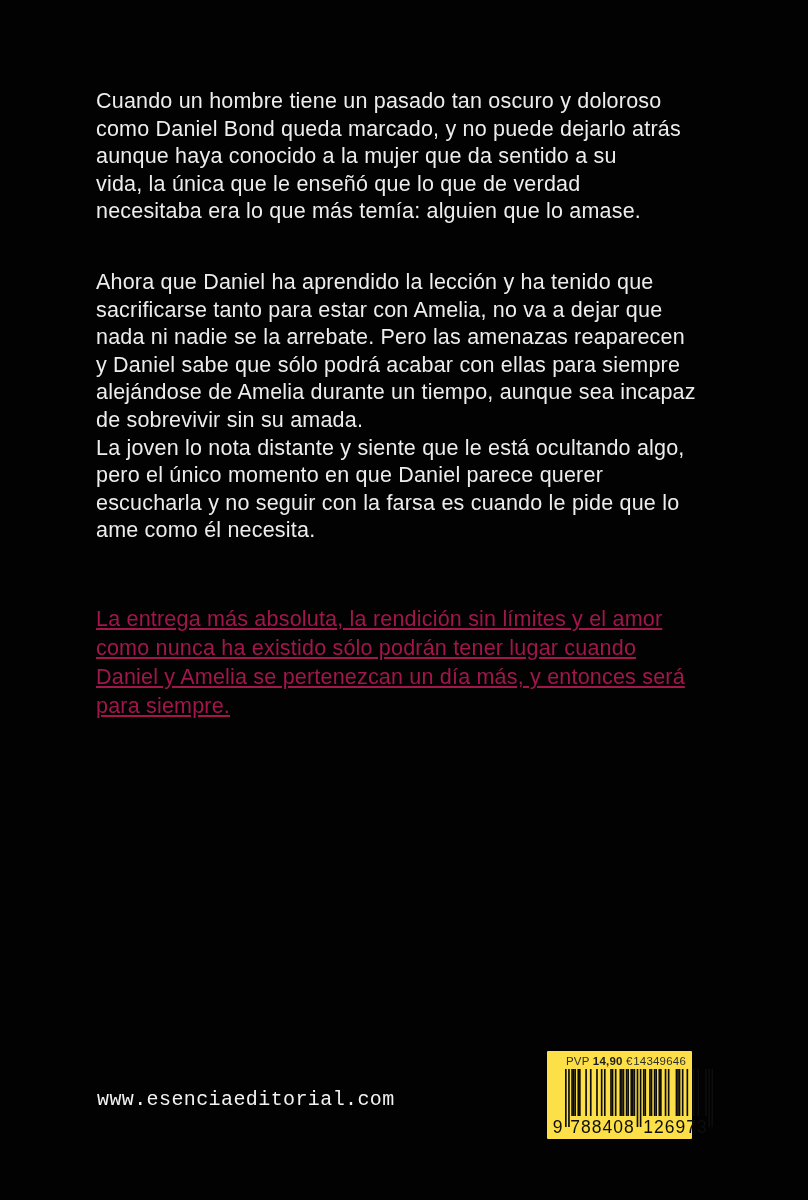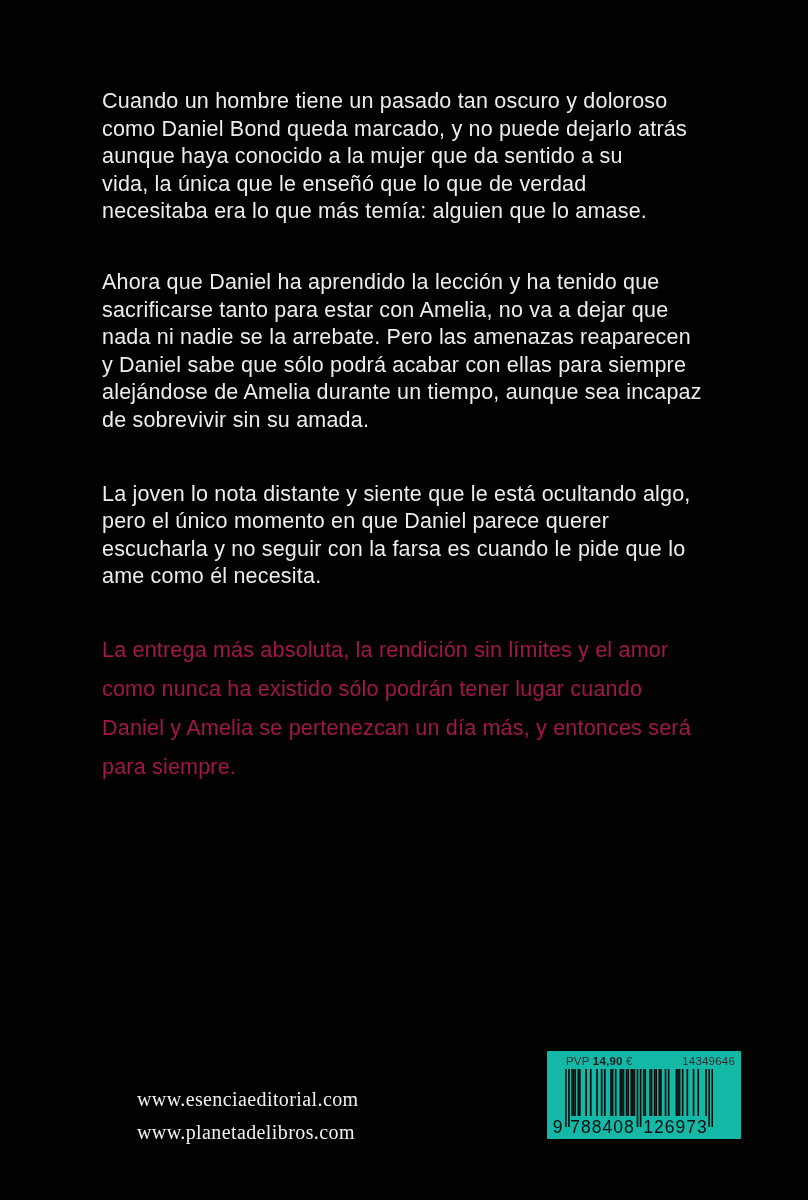--- a/index.html
+++ b/index.html
@@ -9,52 +9,51 @@
     overflow: hidden;
     position: relative;
     font-family: "Liberation Sans", sans-serif;
   }
   .cover {
     position: absolute; inset: 0;
     background: #020202;
   }
   .synopsis {
     position: absolute;
-    left: 102px; top: 0;
+    left: 96px; top: 0;
     width: 648px;
   }
   .para {
     margin: 0;
     font-size: 21.5px;
     line-height: 27.6px;
     letter-spacing: 0.2px;
     color: #ededed;
     white-space: pre-line;
   }
   .para-1 { margin-top: 88px; }
   .para-2 { margin-top: 43px; }
-  .para-3 { margin-top: 46px; }
-  .para-accent { margin-top: 40px; line-height: 39px; color: #a2164c; }
+  .para-3 { }
+  .para-accent { margin-top: 60px; line-height: 29px; color: #a2164c; text-decoration: underline; }
 
   .websites {
     position: absolute;
     left: 97px; top: 1083px;
-    font-family: Liberation Serif, serif;
+    font-family: Liberation Mono, monospace;
     font-size: 20px;
     line-height: 33px;
     letter-spacing: 0.4px;
     color: #f2f2f2;
-    margin-left: 40px;
   }
 
   .barcode-box {
     position: absolute;
     left: 547px; top: 1051px;
-    width: 194px; height: 88px;
-    background: #14b8a6;
+    width: 145px; height: 88px;
+    background: #fde047;
     border-radius: 1px;
   }
   .barcode-top {
     display: flex;
     justify-content: space-between;
     align-items: baseline;
     padding: 4px 6px 0 19px;
     font-size: 11.5px;
     color: #2e2e2e;
     letter-spacing: 0.2px;
@@ -95,21 +94,20 @@
 escucharla y no seguir con la farsa es cuando le pide que lo
 ame como él necesita.</p>
     <p class="para para-accent" style="color: rgb(162, 22, 76);">La entrega más absoluta, la rendición sin límites y el amor
 como nunca ha existido sólo podrán tener lugar cuando
 Daniel y Amelia se pertenezcan un día más, y entonces será
 para siempre.</p>
   </section>
 
   <div class="websites">
     <div class="url">www.esenciaeditorial.com</div>
-    <div class="url">www.planetadelibros.com</div>
   </div>
 
   <div class="barcode-box">
     <div class="barcode-top">
       <span class="price"><span>PVP</span> <b>14,90</b> <span>€</span></span>
       <span class="codeno">14349646</span>
     </div>
     <svg id="ean-svg" class="ean" viewBox="0 0 161 68">
         <rect x="13.00" y="0" width="1.66" height="58" fill="#0d0d0d"></rect>
         <rect x="16.12" y="0" width="1.66" height="58" fill="#0d0d0d"></rect>

